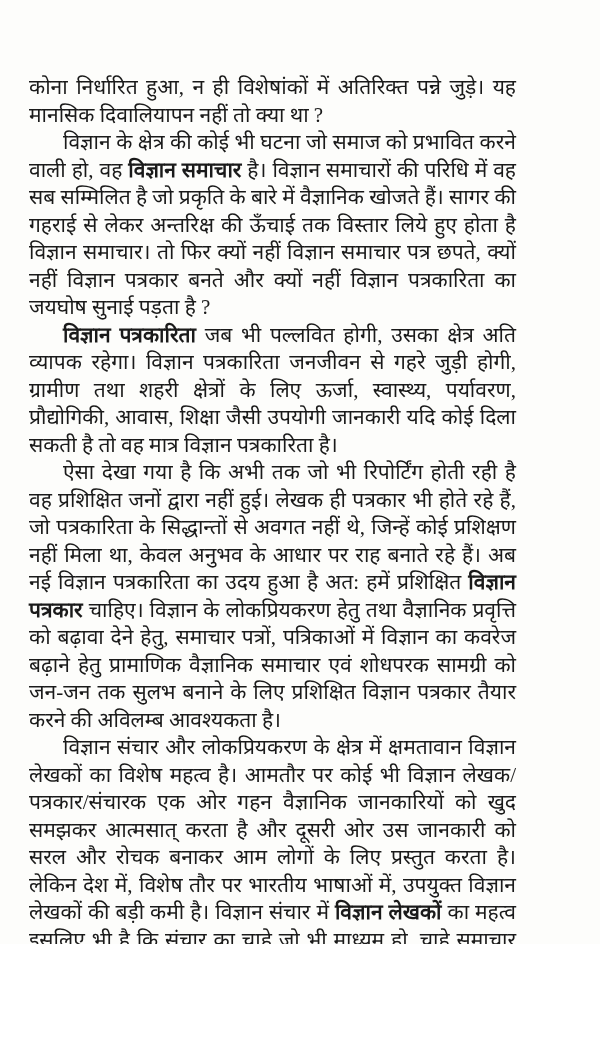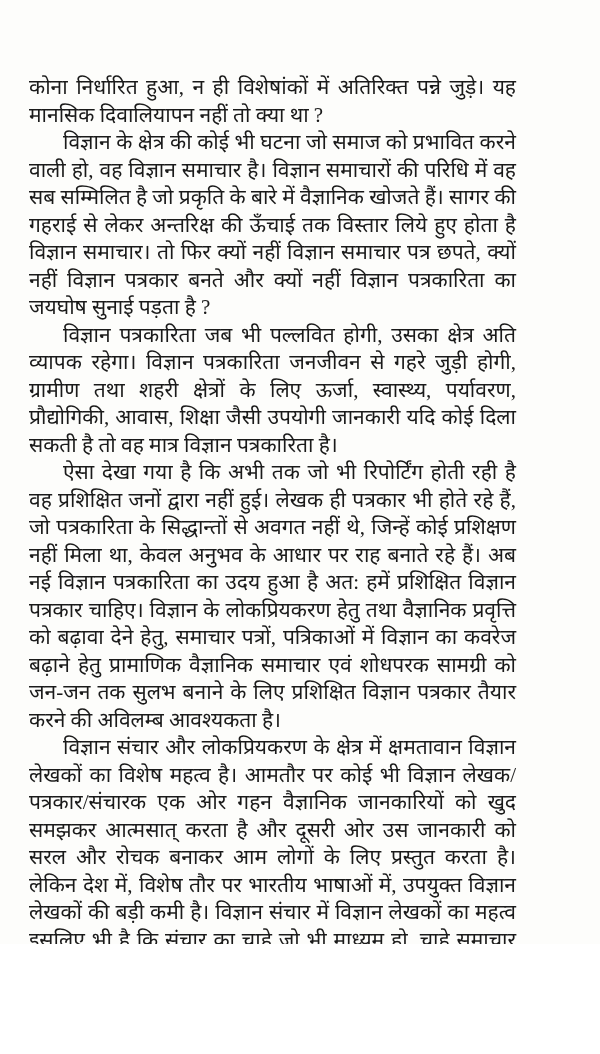--- a/index.html
+++ b/index.html
@@ -27,21 +27,21 @@
     text-justify: inter-word;
   }
   .text-column p {
     margin: 0;
     padding: 0;
   }
   .text-column p.indent {
     text-indent: 34px;
   }
   .text-column span.bold {
-    font-weight: normal;
+    font-weight: bold;
   }
 </style>
 </head>
 <body>
 
 <div class="page" style="background: rgb(253, 253, 251);">
   <div class="text-column" style="color: rgb(26, 26, 26);">
     <p><span>कोना निर्धारित हुआ, न ही विशेषांकों में अतिरिक्त पन्ने जुड़े। यह मानसिक दिवालियापन नहीं तो क्या था ?</span></p>
     <p class="indent"><span>विज्ञान के क्षेत्र की कोई भी घटना जो समाज को प्रभावित करने वाली हो, वह </span><span class="bold">विज्ञान समाचार</span><span> है। विज्ञान समाचारों की परिधि में वह सब सम्मिलित है जो प्रकृति के बारे में वैज्ञानिक खोजते हैं। सागर की गहराई से लेकर अन्तरिक्ष की ऊँचाई तक विस्तार लिये हुए होता है विज्ञान समाचार। तो फिर क्यों नहीं विज्ञान समाचार पत्र छपते, क्यों नहीं विज्ञान पत्रकार बनते और क्यों नहीं विज्ञान पत्रकारिता का जयघोष सुनाई पड़ता है ?</span></p>
     <p class="indent"><span class="bold">विज्ञान पत्रकारिता</span><span> जब भी पल्लवित होगी, उसका क्षेत्र अति व्यापक रहेगा। विज्ञान पत्रकारिता जनजीवन से गहरे जुड़ी होगी, ग्रामीण तथा शहरी क्षेत्रों के लिए ऊर्जा, स्वास्थ्य, पर्यावरण, प्रौद्योगिकी, आवास, शिक्षा जैसी उपयोगी जानकारी यदि कोई दिला सकती है तो वह मात्र विज्ञान पत्रकारिता है।</span></p>

